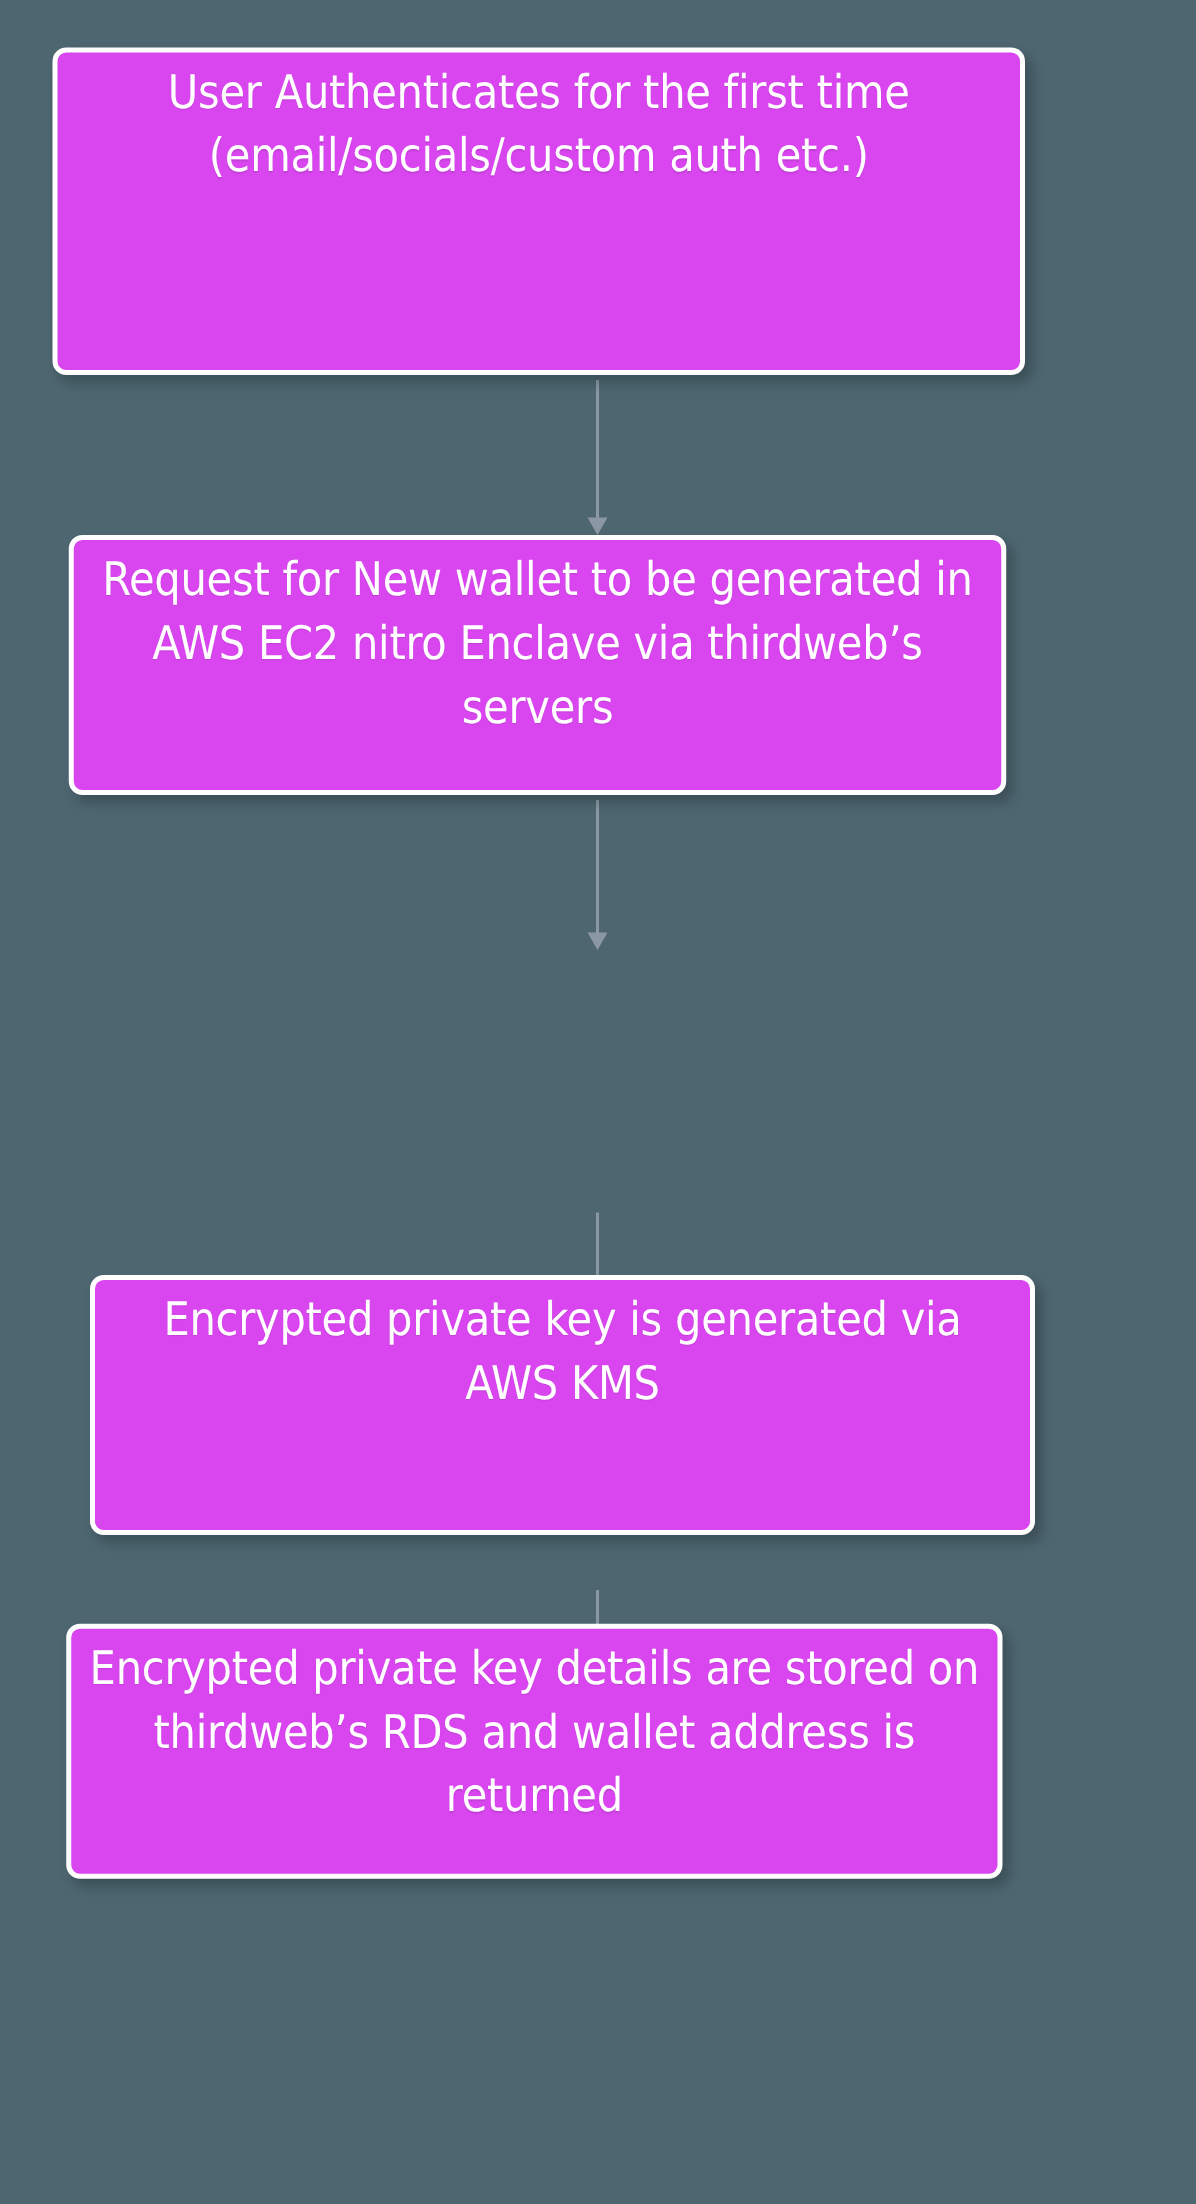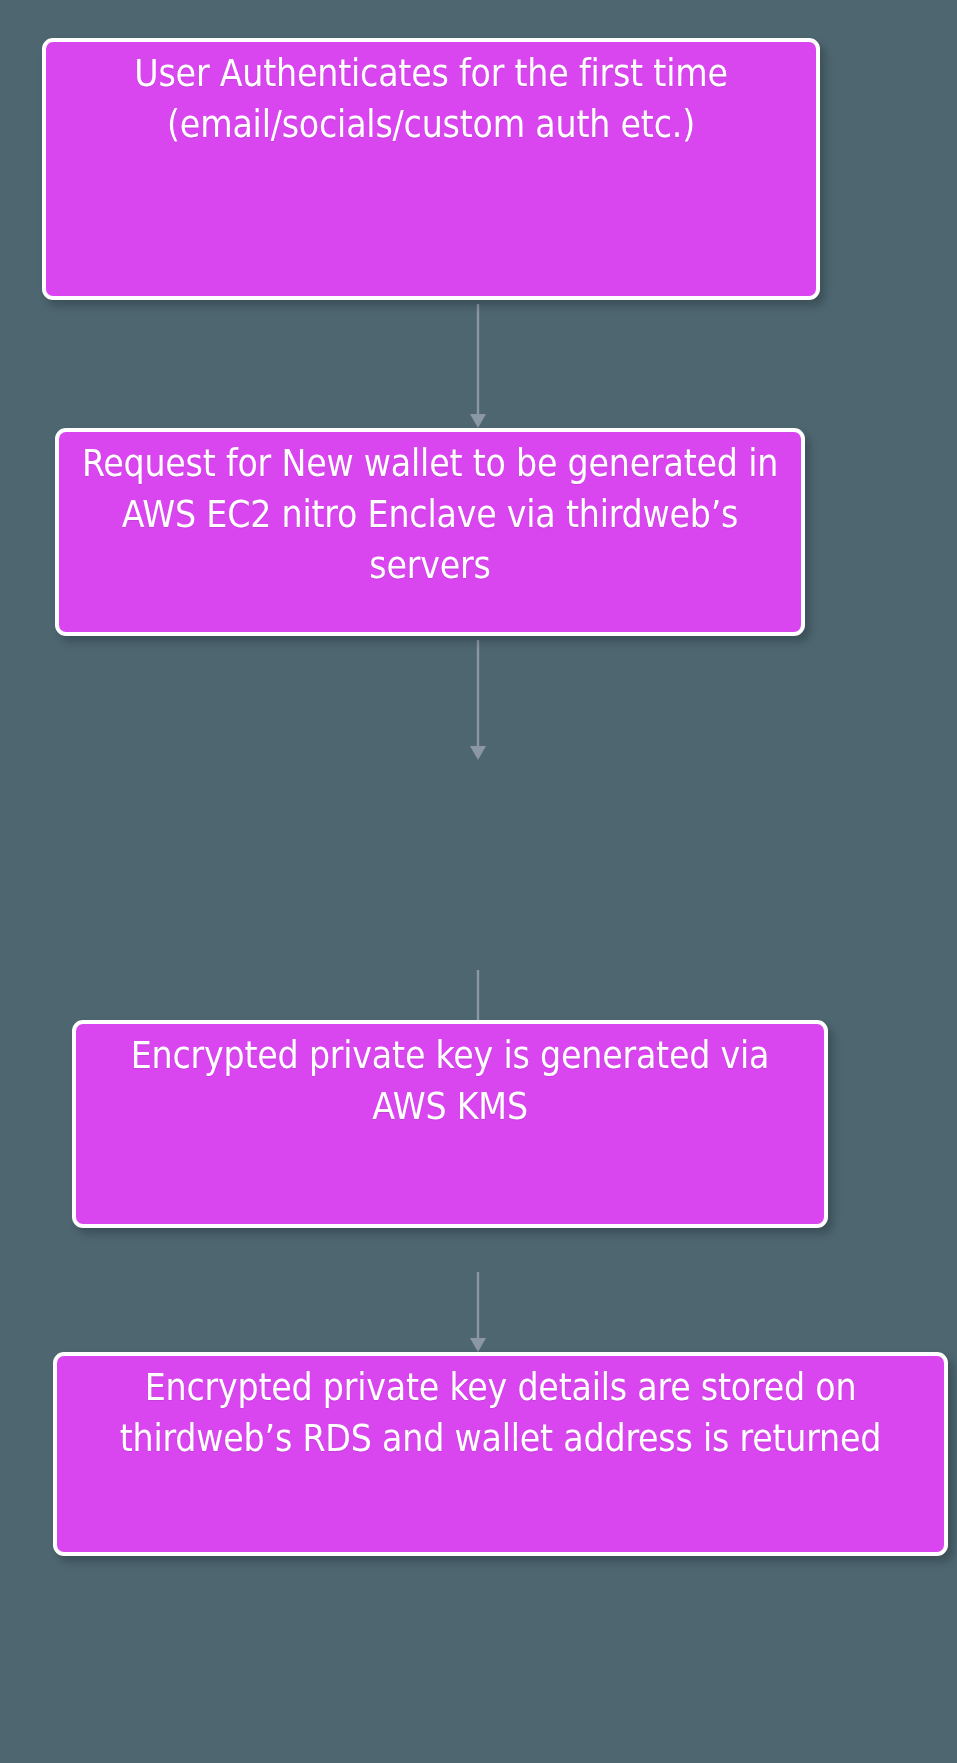--- a/index.html
+++ b/index.html
@@ -43,21 +43,21 @@
     letter-spacing: -0.2px;
     white-space: pre-line;
     text-shadow: 0 1px 1px rgba(0,0,0,0.10);
   }
 
   
   #node-0 { left: 42px;  top: 38px;   width: 778px; height: 262px; }
   #node-1 { left: 55px;  top: 428px;  width: 750px; height: 208px; }
   #node-2 { left: 48px;  top: 760px;  width: 762px; height: 206px; }
   #node-3 { left: 62px;  top: 1020px; width: 756px; height: 208px; margin-left: 10px; }
-  #node-4 { left: 53px;  top: 1352px; width: 895px; height: 204px; }
+  #node-4 { left: 53px;  top: 1299px; width: 749px; height: 204px; }
 
   
   .connector {
     position: absolute;
     left: 0;
     top: 0;
     width: 957px;
     height: 1763px;
     pointer-events: none;
   }

